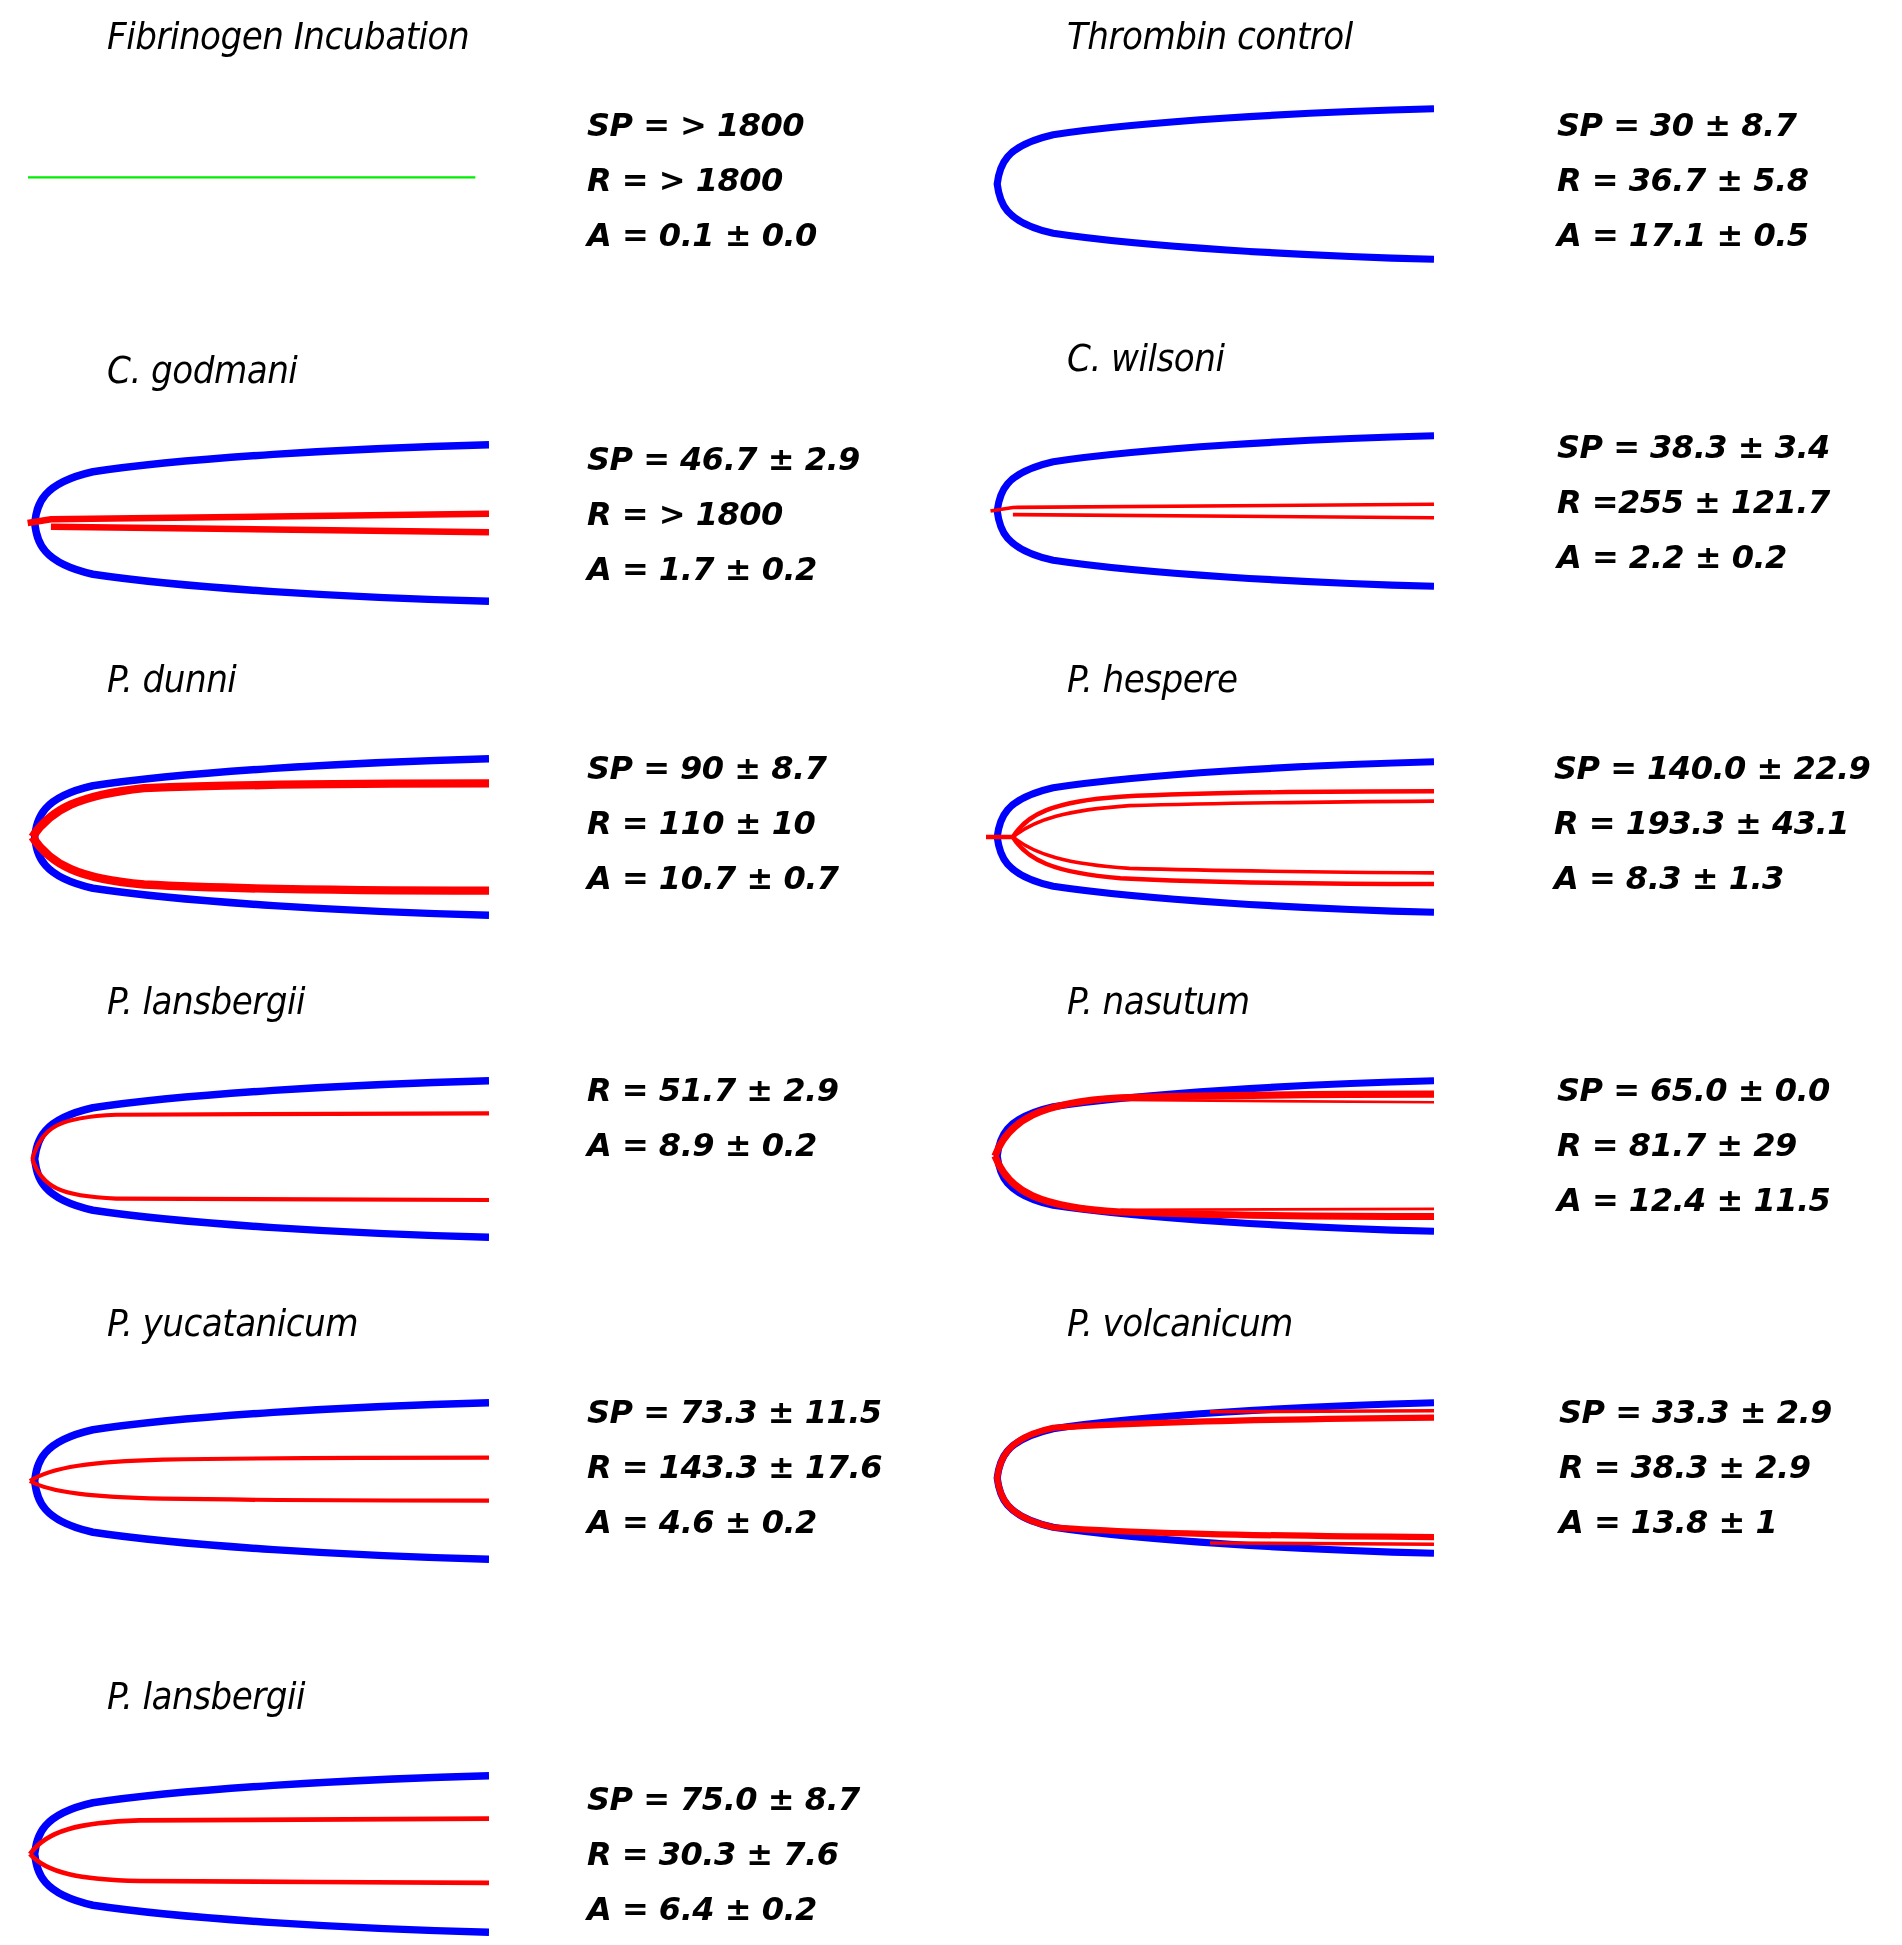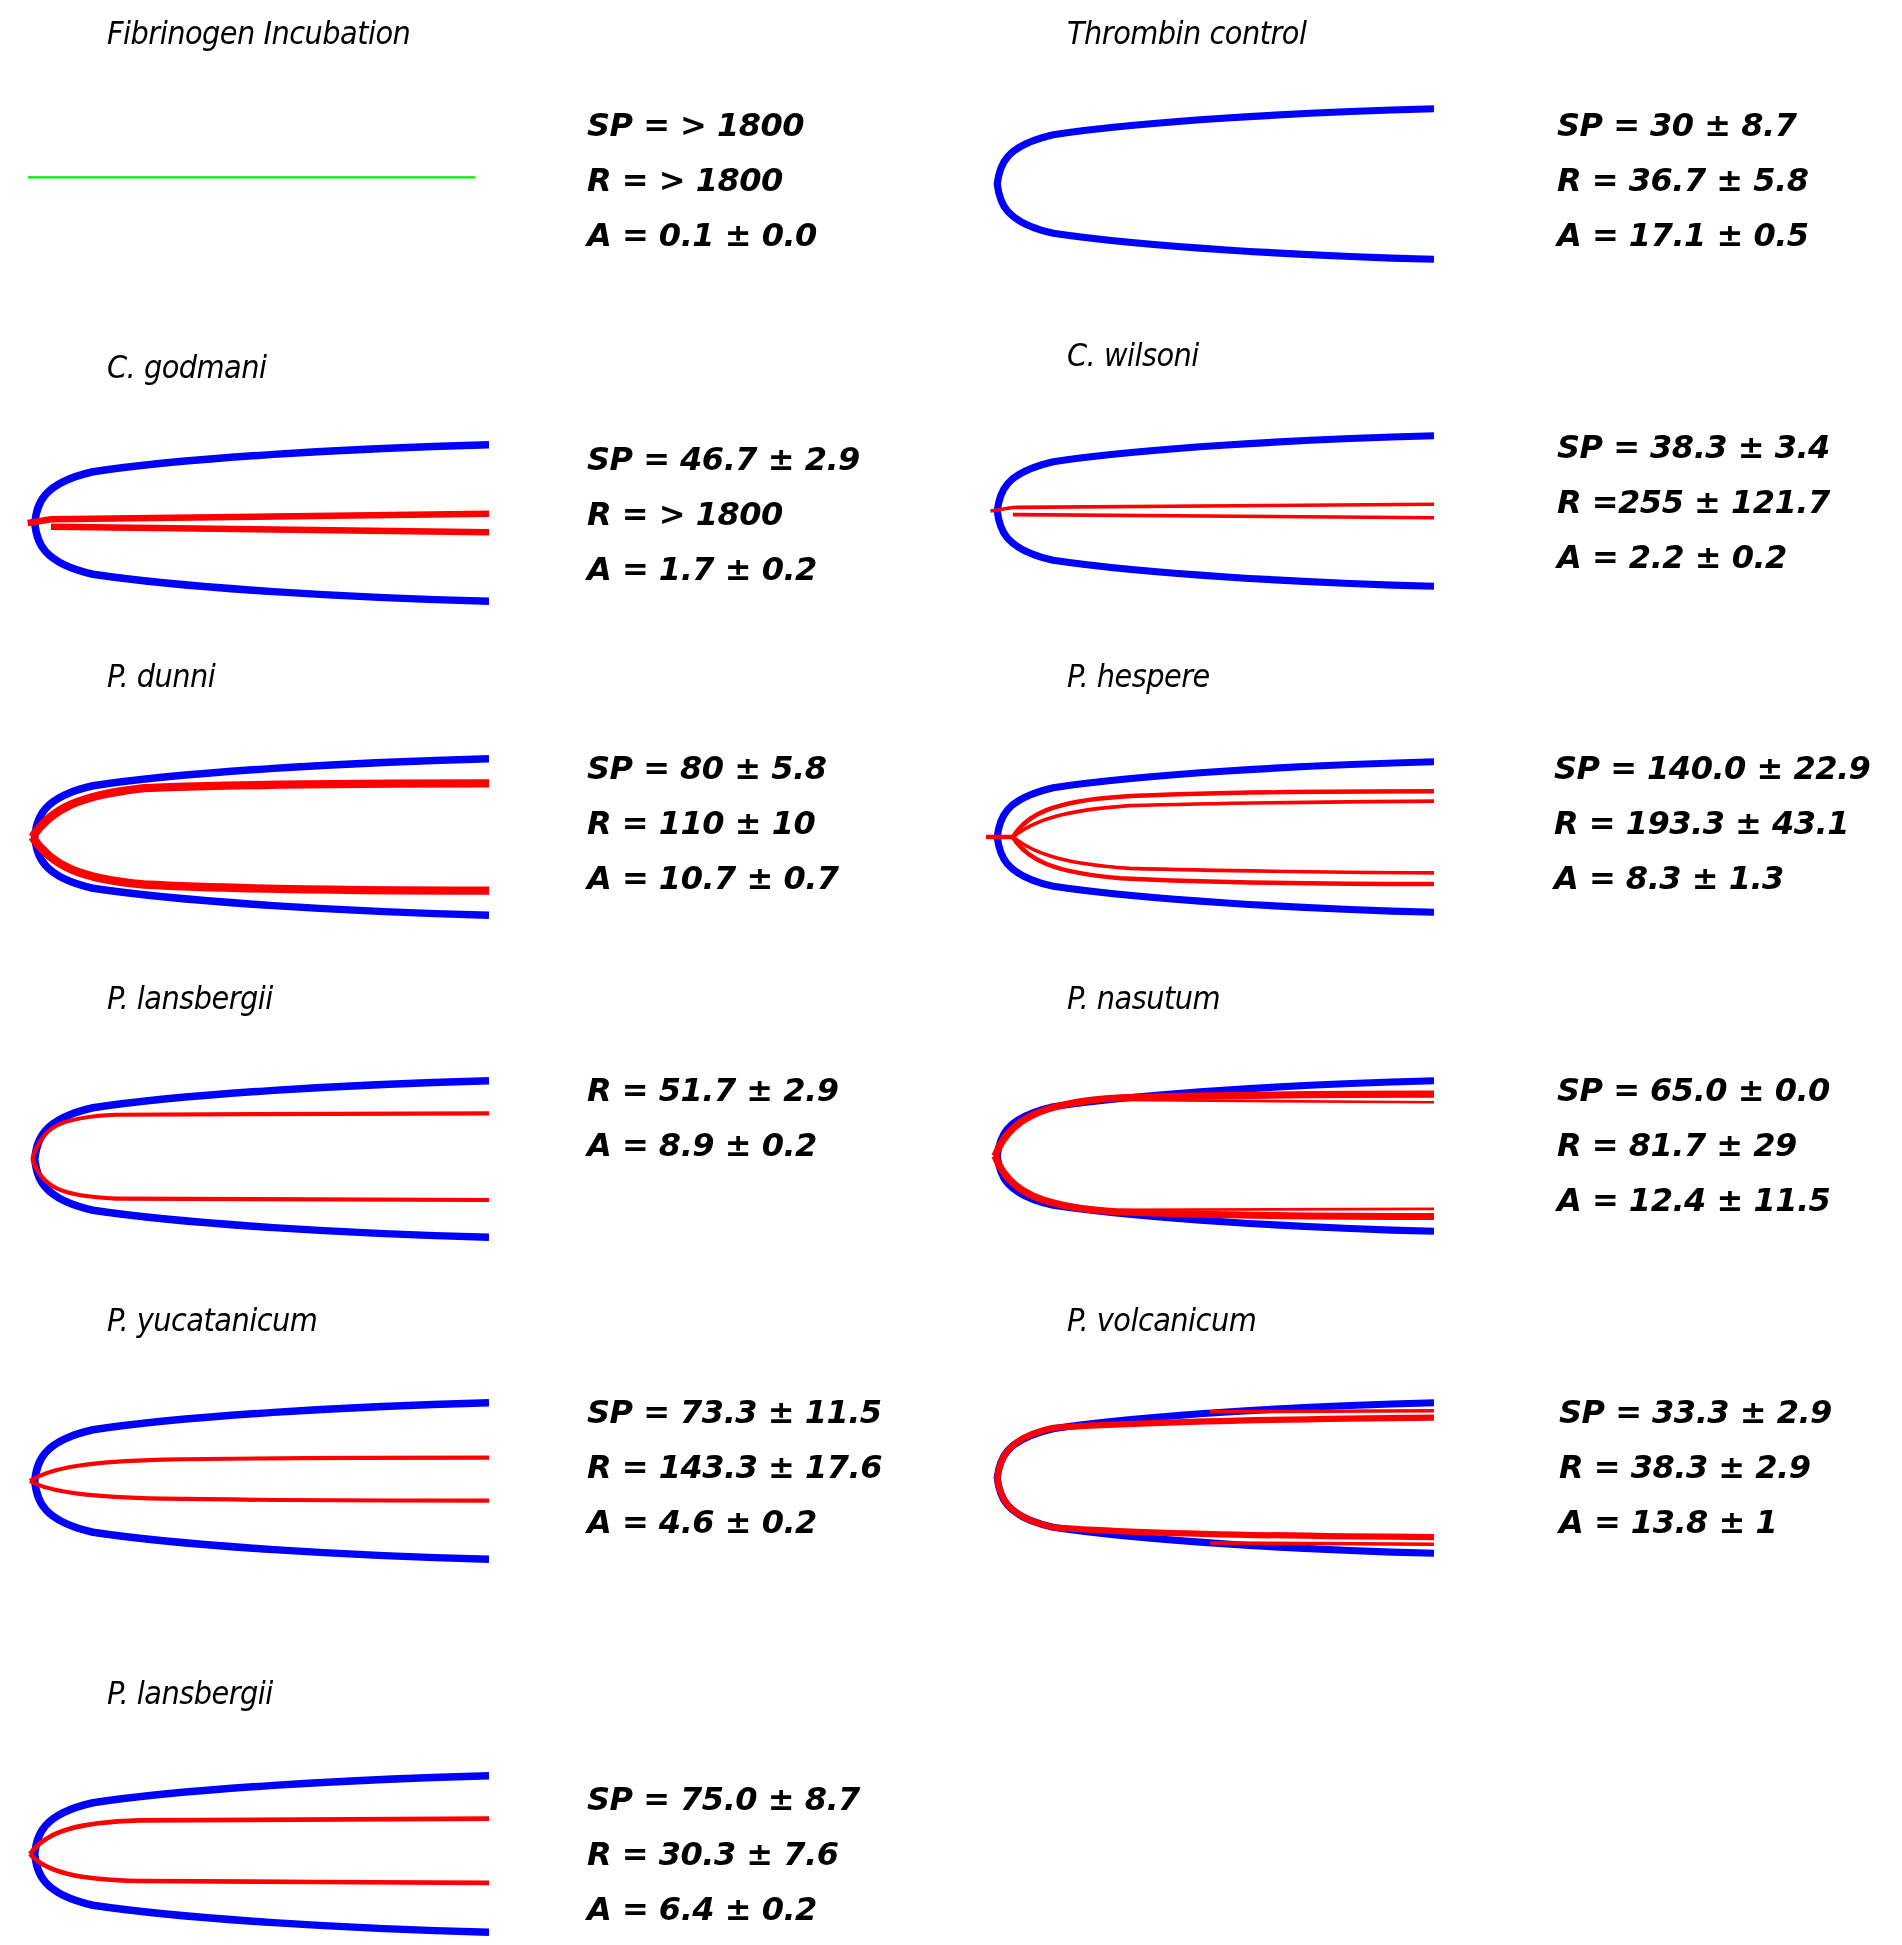--- a/index.html
+++ b/index.html
@@ -1,19 +1,19 @@
 <!DOCTYPE html>
 <html style="font-size:7.5px"><head>
 <meta charset="utf-8">
 <style>
   html, body { margin: 0; padding: 0; background: #ffffff; }
   body { width: 1903px; height: 1946px; position: relative; overflow: hidden;
          font-family: "DejaVu Sans", sans-serif; color: #000; }
   .panel { position: absolute; width: 951px; height: 322px; }
-  .title { position: absolute; left: 107px; top: 14px; font-size: 32px; font-style: italic;
+  .title { position: absolute; left: 107px; top: 14px; font-size: 38px; font-style: italic;
            font-family: "DejaVu Sans Condensed", "DejaVu Sans", sans-serif; letter-spacing: -0.5px; white-space: nowrap; }
   .plot { position: absolute; left: 18.6px; top: 93px; width: 466px; height: 168px; }
   .stats { position: absolute; left: 587px; top: 98px; font-size: 32px; font-style: italic; font-weight: bold; line-height: 55px;
            font-family: "DejaVu Sans", sans-serif; letter-spacing: -0.5px; white-space: nowrap; }
   .stats div { height: 55px; }
 </style>
 </head>
 <body>
 
 <svg width="0" height="0" style="position:absolute">
@@ -75,21 +75,21 @@
 </div>
 
 <div class="panel" style="left:0;top:643px;">
   <div class="title">P. dunni</div>
   <svg class="plot" viewBox="0 0 1000 360" style="left:23px;top:110px;">
     <use href="#blue-env"></use>
     <path d="M20,180 C60,120 120,90 260,75 C450,68 700,65 1000,65" fill="none" stroke="#ff0000" stroke-width="18"></path>
     <path d="M20,180 C60,240 120,270 260,282 C450,292 700,295 1000,295" fill="none" stroke="#ff0000" stroke-width="18"></path>
   </svg>
   <div class="stats">
-    <div>SP = 80 ± 5.8</div>
+    <div>SP = 90 ± 8.7</div>
     <div>R = 110 ± 10</div>
     <div>A = 10.7 ± 0.7</div>
   </div>
 </div>
 
 <div class="panel" style="left:960px;top:643px;">
   <div class="title">P. hespere</div>
   <svg class="plot" viewBox="0 0 1000 360" style="left:26px;top:110px;width:448px;">
     <use href="#blue-env"></use>
     <path d="M0,180 L60,180 C90,130 150,100 300,90 C500,80 700,78 1000,78" fill="none" stroke="#ff0000" stroke-width="10"></path>

